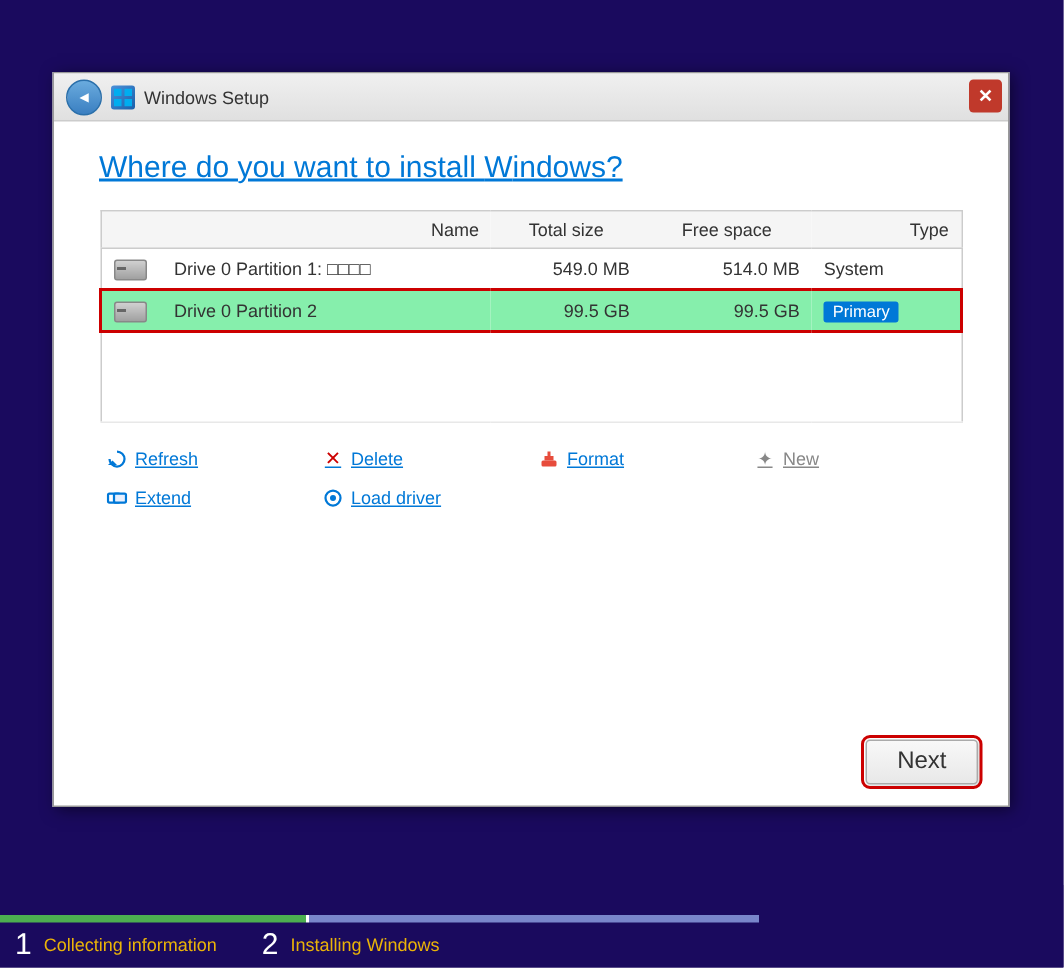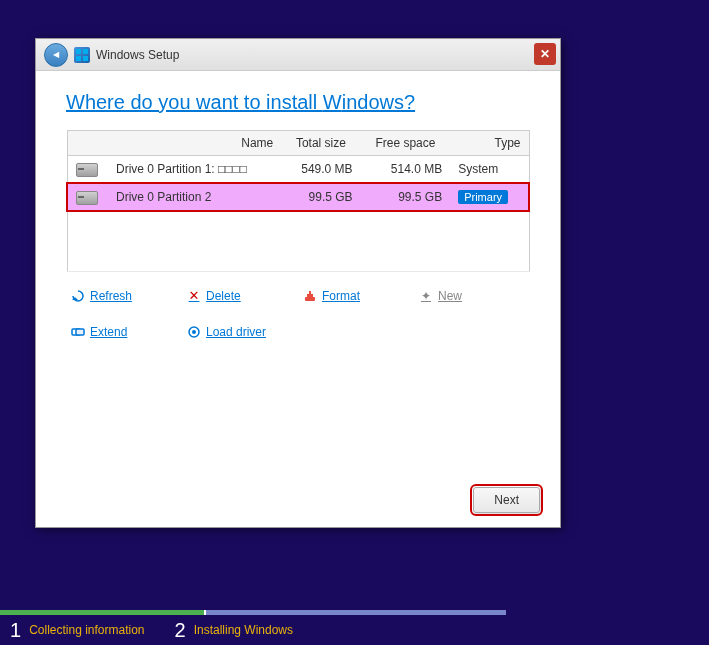--- a/index.html
+++ b/index.html
@@ -16,23 +16,23 @@
     .desktop {
       width: 709px;
       height: 645px;
       background: #1a0a5e;
       position: relative;
     }
 
     
     .window {
       position: absolute;
-      top: 38px;
+      top: 48px;
       left: 35px;
-      width: 526px;
+      width: 638px;
       height: 490px;
       background: #fff;
       border: 1px solid #999;
       box-shadow: 2px 2px 10px rgba(0,0,0,0.5);
     }
 
     
     .title-bar {
       height: 32px;
       background: linear-gradient(to bottom, #f0f0f0, #e0e0e0);
@@ -150,21 +150,21 @@
 
     .partition-table td.right {
       text-align: right;
     }
 
     .partition-table tbody tr {
       border-bottom: 1px solid #e8e8e8;
     }
 
     .partition-table tbody tr.selected {
-      background: #f0abfc;
+      background: #86efac;
       border: 2px solid #cc0000;
     }
 
     .partition-table tbody tr.selected td {
       border-top: 2px solid #cc0000;
       border-bottom: 2px solid #cc0000;
     }
 
     .partition-table tbody tr.selected td:first-child {
       border-left: 2px solid #cc0000;
@@ -220,21 +220,21 @@
     }
 
     .empty-rows {
       height: 60px;
     }
 
     
     .actions {
       display: grid;
       grid-template-columns: 1fr 1fr 1fr 1fr;
-      gap: 16px 0;
+      gap: 6px 0;
       margin-bottom: 10px;
     }
 
     .action-btn {
       display: flex;
       align-items: center;
       gap: 4px;
       font-size: 12px;
       color: #0078d7;
       cursor: pointer;
@@ -262,21 +262,21 @@
       position: absolute;
       bottom: 14px;
       right: 20px;
     }
 
     .next-btn {
       padding: 5px 20px;
       background: linear-gradient(to bottom, #f8f8f8, #e8e8e8);
       border: 1px solid #aaa;
       border-radius: 3px;
-      font-size: 12px;
+      font-size: 16px;
       color: #333;
       cursor: pointer;
       box-shadow: 1px 1px 2px rgba(0,0,0,0.15);
       outline: 2px solid #cc0000;
       outline-offset: 1px;
     }
 
     
     .taskbar-area {
       position: absolute;

